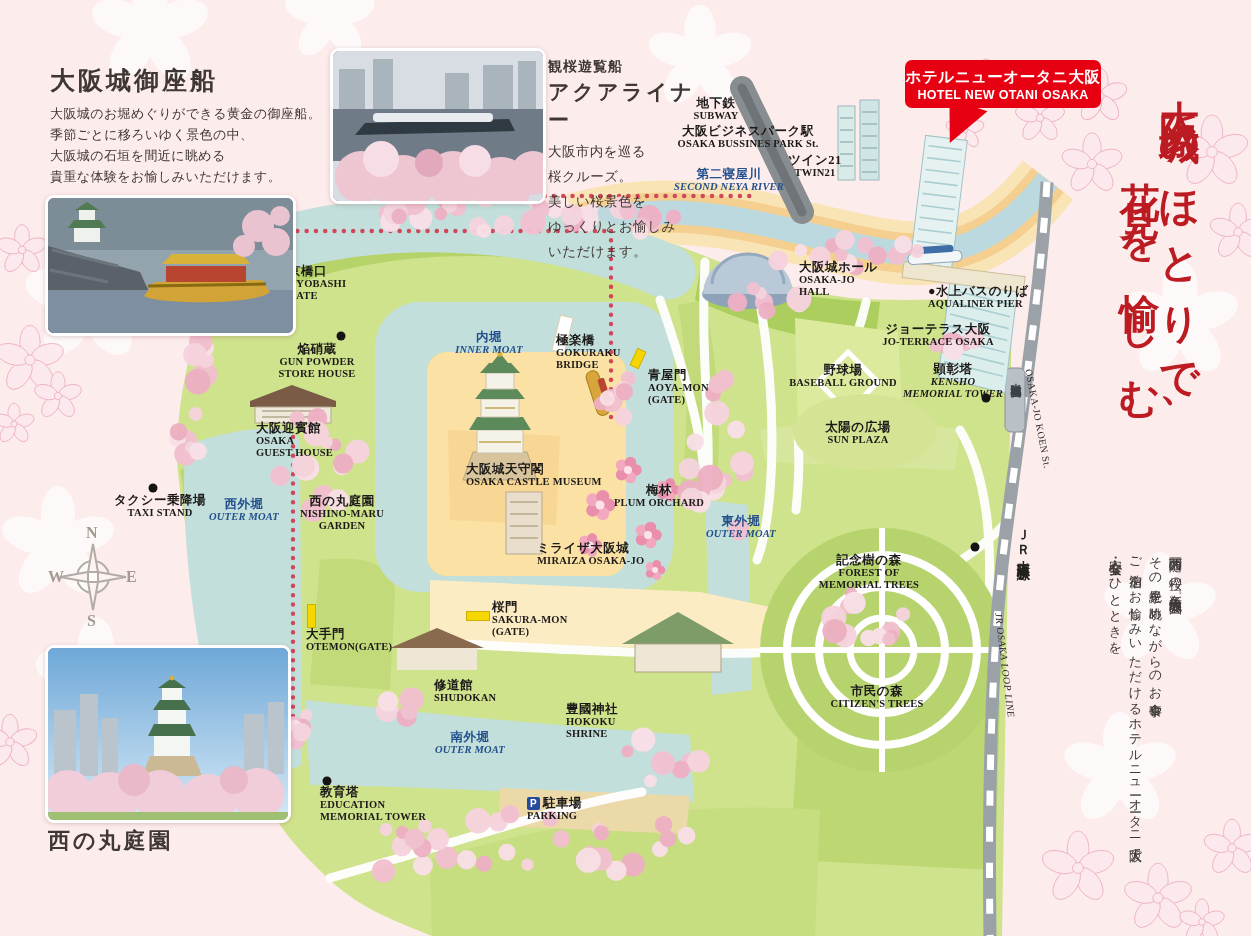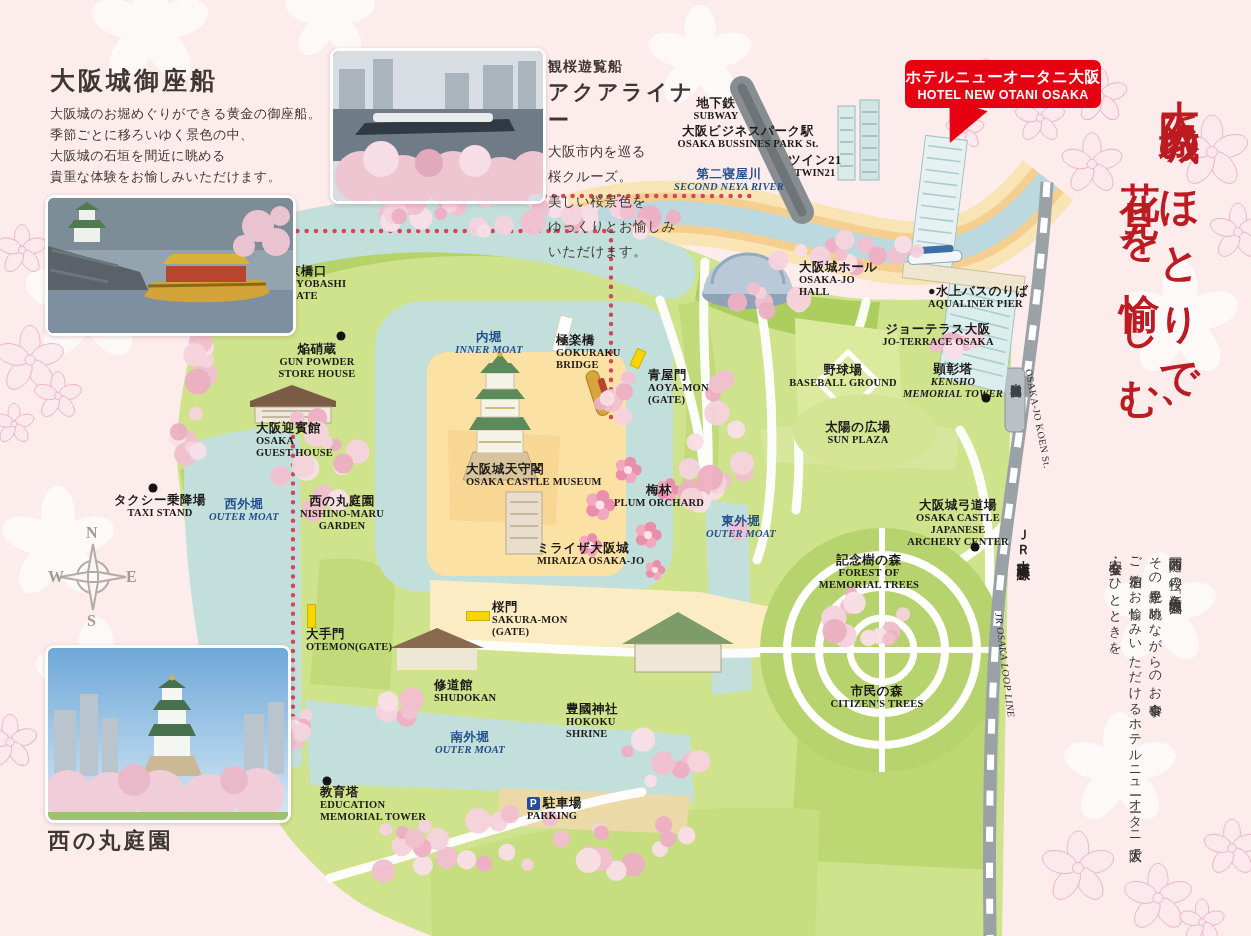--- a/index.html
+++ b/index.html
@@ -473,23 +473,20 @@
     <div class="mlabel ctr" style="left: 815px; top: 153px;"><div class="jp">ツイン21</div><div class="en">TWIN21</div></div>
     <div class="mlabel ctr blue" style="left: 729px; top: 167px;"><div class="jp">第二寝屋川</div><div class="en it">SECOND NEYA RIVER</div></div>
     <div class="mlabel lft" style="left: 799px; top: 260px;"><div class="jp">大阪城ホール</div><div class="en">OSAKA-JO
 HALL</div></div>
     <div class="mlabel lft" style="left: 928px; top: 284px;"><div class="jp">●水上バスのりば</div><div class="en">AQUALINER PIER</div></div>
     <div class="mlabel ctr" style="left: 938px; top: 322px;"><div class="jp">ジョーテラス大阪</div><div class="en">JO-TERRACE OSAKA</div></div>
     <div class="mlabel ctr" style="left: 843px; top: 363px;"><div class="jp">野球場</div><div class="en">BASEBALL GROUND</div></div>
     <div class="mlabel ctr" style="left: 953px; top: 362px;"><div class="jp">顕彰塔</div><div class="en it">KENSHO
 MEMORIAL TOWER</div></div>
     <div class="mlabel ctr" style="left: 858px; top: 420px;"><div class="jp">太陽の広場</div><div class="en">SUN PLAZA</div></div>
-    <div class="mlabel ctr" style="left: 958px; top: 498px;"><div class="jp">大阪城弓道場</div><div class="en">OSAKA CASTLE
-JAPANESE
-ARCHERY CENTER</div></div>
     <div class="mlabel ctr blue" style="left: 489px; top: 330px;"><div class="jp">内堀</div><div class="en it">INNER MOAT</div></div>
     <div class="mlabel lft" style="left: 556px; top: 333px;"><div class="jp">極楽橋</div><div class="en">GOKURAKU
 BRIDGE</div></div>
     <div class="mlabel lft" style="left: 648px; top: 368px;"><div class="jp">青屋門</div><div class="en">AOYA-MON
 (GATE)</div></div>
     <div class="mlabel ctr" style="left: 317px; top: 342px;"><div class="jp">焔硝蔵</div><div class="en">GUN POWDER
 STORE HOUSE</div></div>
     <div class="mlabel lft" style="left: 256px; top: 421px;"><div class="jp">大阪迎賓館</div><div class="en">OSAKA
 GUEST HOUSE</div></div>
     <div class="mlabel lft" style="left: 288px; top: 264px;"><div class="jp">京橋口</div><div class="en">KYOBASHI

